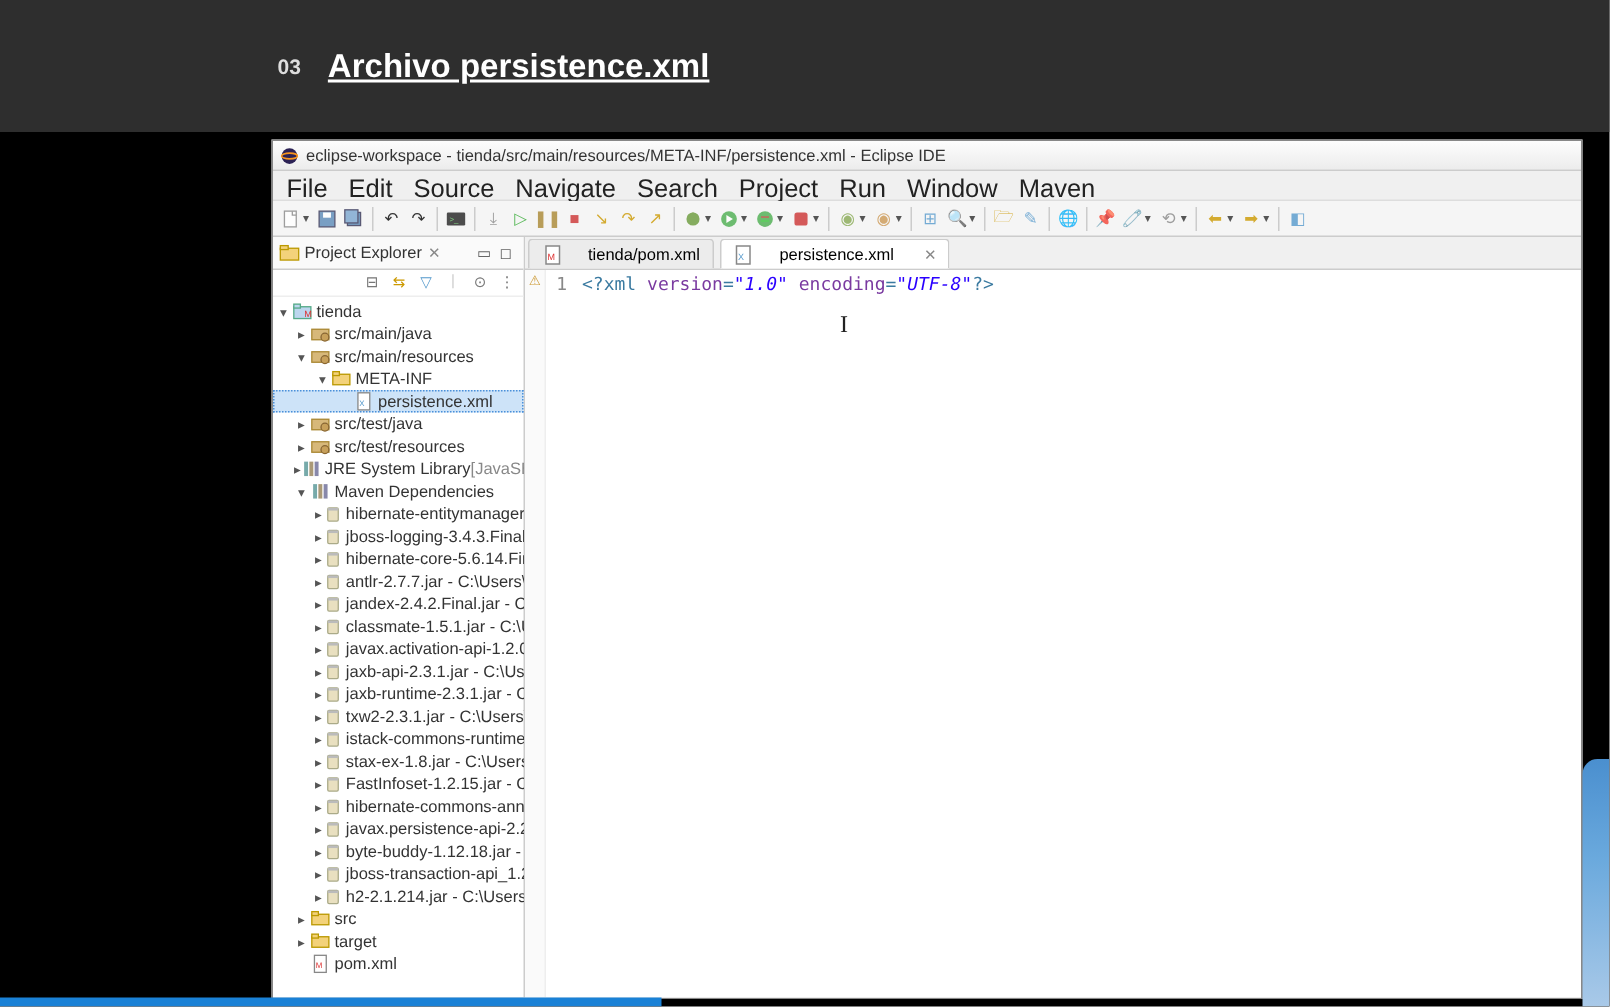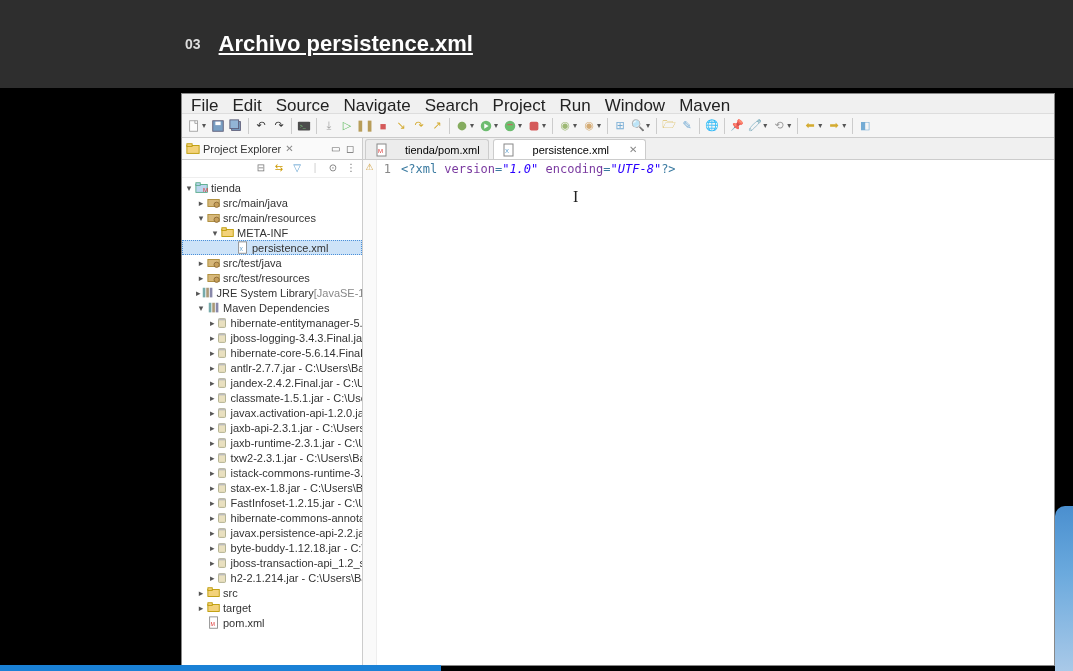--- a/index.html
+++ b/index.html
@@ -74,21 +74,21 @@
 .tb-drop { font-size: 8px; color: #555; margin-left: -2px; margin-right: 2px; }
 
 .workspace {
   flex: 1;
   display: flex;
   background: #fff;
   overflow: hidden;
 }
 
 .explorer-panel {
-  width: 181px;
+  width: 168px;
   border-right: 1px solid #ccc;
   display: flex;
   flex-direction: column;
   background: #fff;
 }
 .panel-header {
   height: 22px;
   border-bottom: 1px solid #ccc;
   background: #fafafa;
   display: flex;
@@ -186,20 +186,29 @@
 </head>
 <body>
 
 <div class="slide-header">
   <span class="slide-number">03</span>
   <span class="slide-title">Archivo persistence.xml</span>
 </div>
 
 <div class="app-window">
 
+  <div class="title-bar">
+    <span class="eclipse-icon">
+      <svg viewBox="0 0 16 16">
+          <circle cx="8" cy="8" r="6" fill="#2c2255"></circle>
+          <ellipse cx="8" cy="8" rx="6" ry="2.2" fill="none" stroke="#f7941e" stroke-width="1.2"></ellipse>
+        </svg>
+    </span>
+    <span>eclipse-workspace - tienda/src/main/resources/META-INF/persistence.xml - Eclipse IDE</span>
+  </div>
 
   <div class="menu-bar">
     <span class="menu-item">File</span>
     <span class="menu-item">Edit</span>
     <span class="menu-item">Source</span>
     <span class="menu-item">Navigate</span>
     <span class="menu-item">Search</span>
     <span class="menu-item">Project</span>
     <span class="menu-item">Run</span>
     <span class="menu-item">Window</span>

